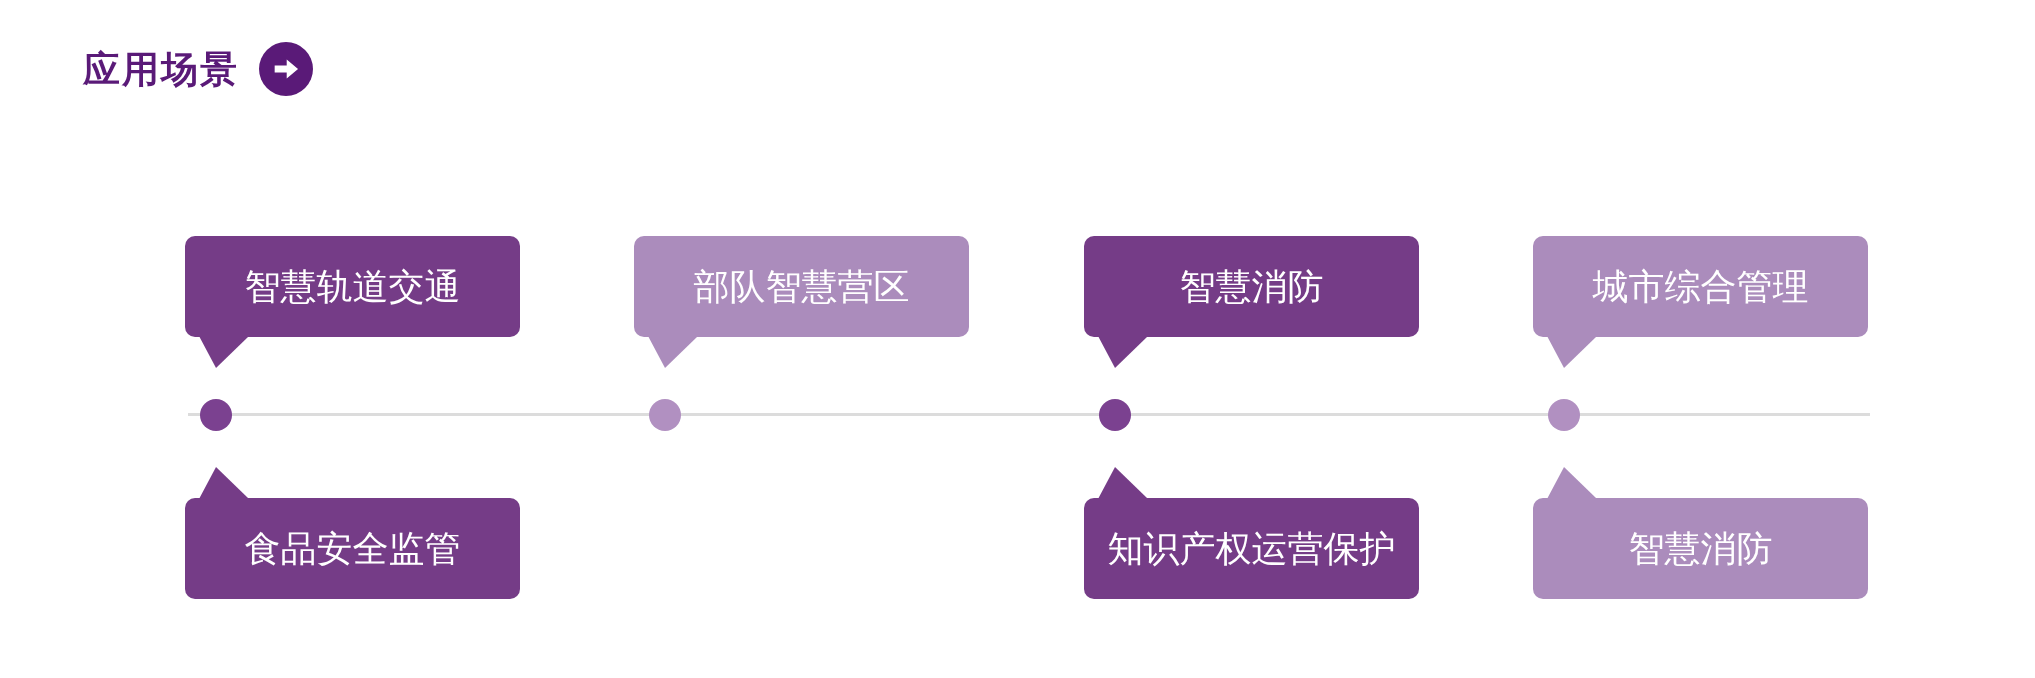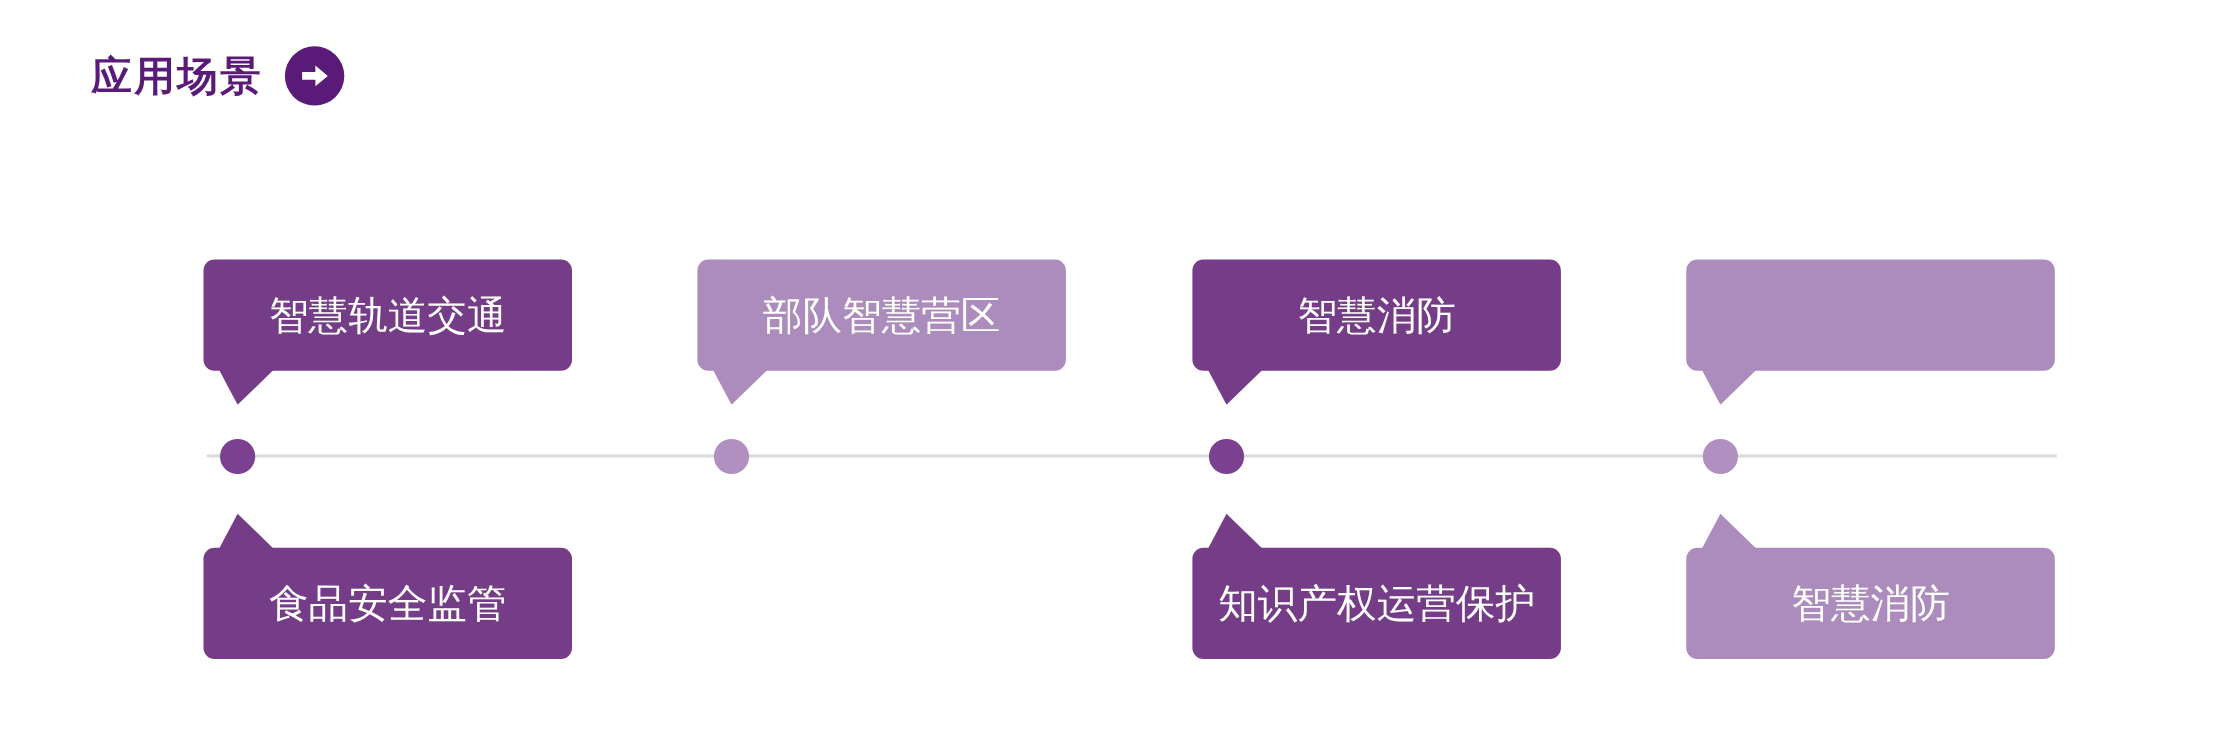--- a/index.html
+++ b/index.html
@@ -128,20 +128,21 @@
   </div>
   <div class="bubble row-top c1 light">
     <span class="bubble-label">部队智慧营区</span>
     <span class="tail"></span>
   </div>
   <div class="bubble row-top c2 dark">
     <span class="bubble-label">智慧消防</span>
     <span class="tail"></span>
   </div>
   <div class="bubble row-top c3 light">
+    <span class="bubble-label">城市综合管理</span>
     <span class="tail"></span>
   </div>
 
   <div class="bubble row-bottom c0 dark">
     <span class="bubble-label">食品安全监管</span>
     <span class="tail"></span>
   </div>
   <div class="bubble row-bottom c2 dark">
     <span class="bubble-label">知识产权运营保护</span>
     <span class="tail"></span>

